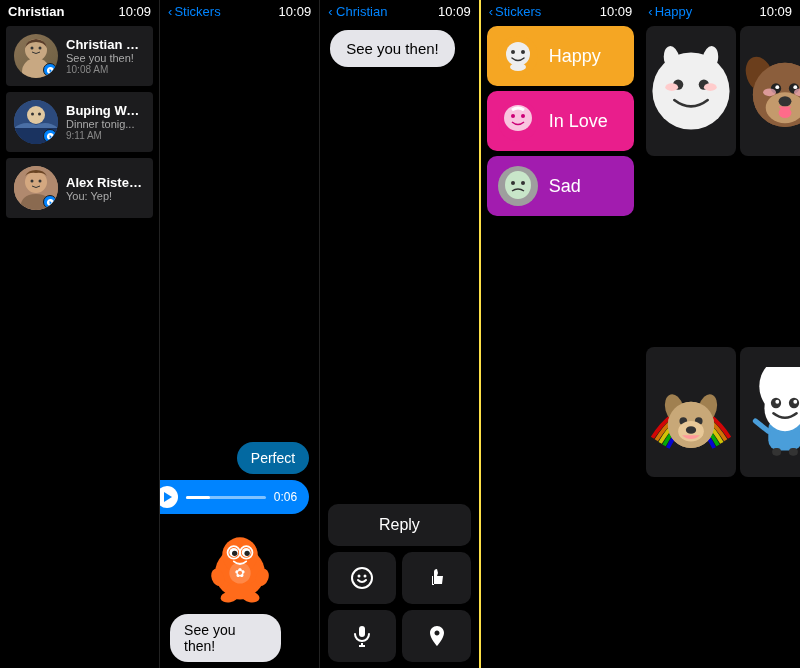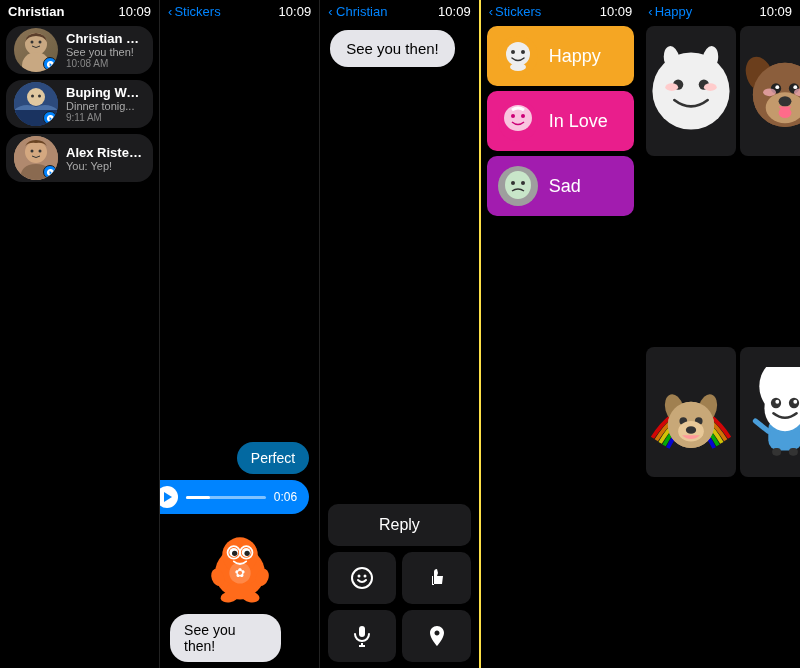--- a/index.html
+++ b/index.html
@@ -54,23 +54,23 @@
 
     .messenger-list {
       flex: 1;
       padding: 4px 6px;
     }
 
     .messenger-item {
       display: flex;
       align-items: center;
       background: #1c1c1e;
-      border-radius: 16px;
+      border-radius: 4px;
       margin-bottom: 6px;
-      padding: 2px 8px;
+      padding: 8px 8px;
       cursor: pointer;
     }
 
     .avatar {
       width: 44px;
       height: 44px;
       border-radius: 50%;
       overflow: hidden;
       flex-shrink: 0;
       position: relative;

